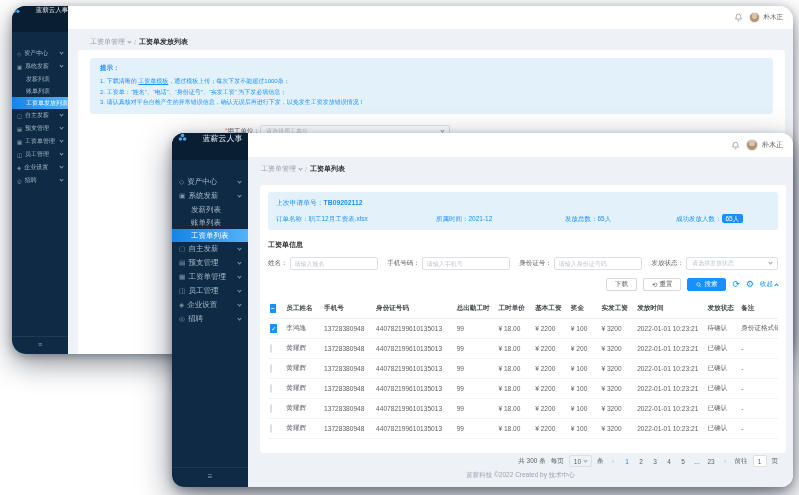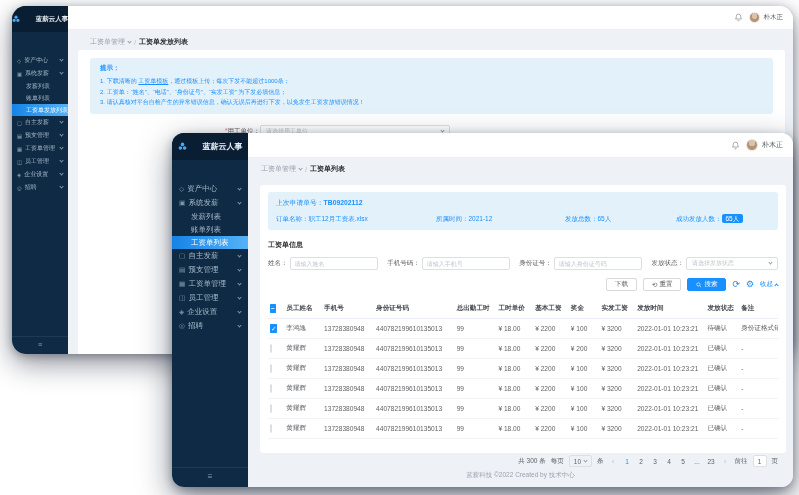--- a/index.html
+++ b/index.html
@@ -10,25 +10,25 @@
   .win{position:absolute;background:#eef1f5;overflow:hidden;}
   .win.back{left:12px;top:6px;width:781px;height:348px;border-radius:14px;
     box-shadow:0 10px 28px rgba(10,20,40,.45),0 2px 8px rgba(10,20,40,.30);}
   .win.front{left:172px;top:133px;width:621px;height:354px;border-radius:12px;
     box-shadow:0 12px 32px rgba(10,20,40,.50),0 3px 10px rgba(10,20,40,.32);}
 
   
   .sidebar{position:absolute;left:0;top:0;bottom:0;background:#0e2a44;}
   .back .sidebar{width:56px;}
   .front .sidebar{width:76px;}
-  .logo{background:#0a1e33;display:flex;align-items:center;justify-content:center;gap:16px;color:#e8eef5;white-space:nowrap;font-weight:bold;}
+  .logo{background:#0a1e33;display:flex;align-items:flex-start;justify-content:center;gap:16px;color:#e8eef5;white-space:nowrap;}
   .back .logo{height:26px;font-size:6.5px;}
   .front .logo{height:27px;font-size:8px;}
   .logo svg{flex:none;}
-  .menu{padding-top:22px;}
+  .menu{padding-top:15px;}
   .mi{display:flex;align-items:center;color:#a9bccb;cursor:pointer;}
   .back .mi{height:13px;font-size:6px;padding:0 5px;}
   .front .mi{height:14px;font-size:7.5px;padding:0 7px;}
   .mi .g{margin-right:3px;font-size:90%;color:#7f97ab;}
   .chev{width:3px;height:3px;border-right:1px solid #7f97ab;border-bottom:1px solid #7f97ab;transform:rotate(45deg);margin-left:auto;margin-top:-2px;}
   .smi{display:block;color:#a9bccb;white-space:nowrap;cursor:pointer;}
   .back .smi{height:12px;line-height:12px;font-size:6px;padding-left:14px;}
   .front .smi{height:13px;line-height:13px;font-size:7.5px;padding-left:19px;}
   .smi.active{background:linear-gradient(90deg,#1583e6,#55b2f6);color:#fff;}
   .side-foot{position:absolute;bottom:6px;left:0;right:0;text-align:center;color:#8aa2b6;border-top:1px solid rgba(255,255,255,.08);padding-top:4px;}

